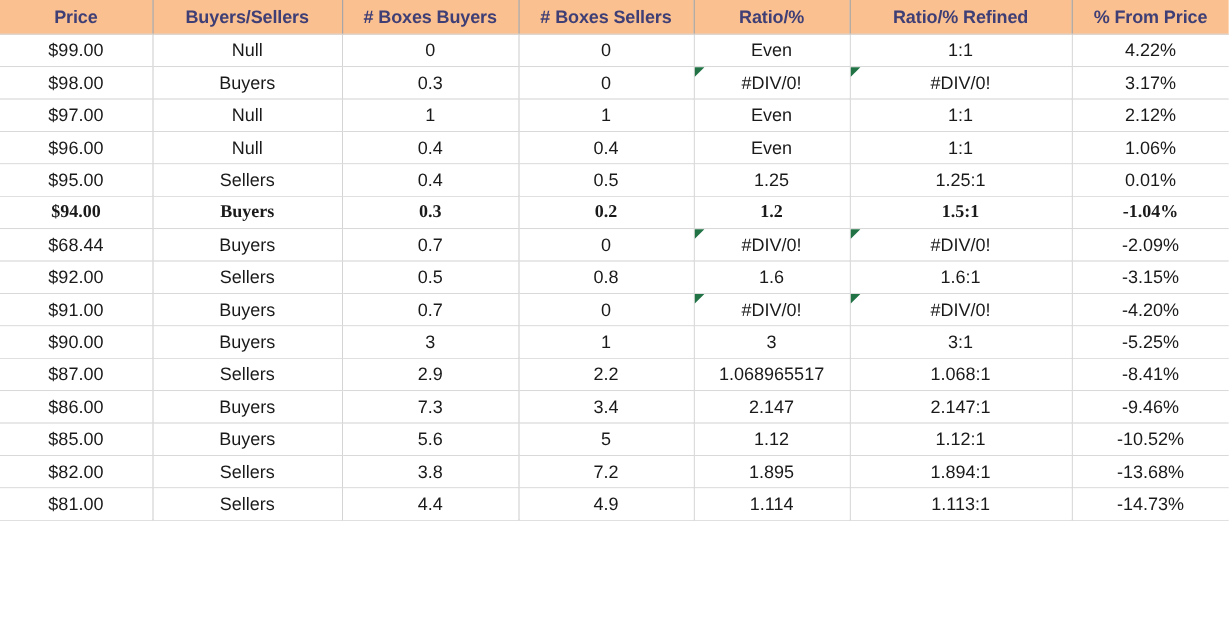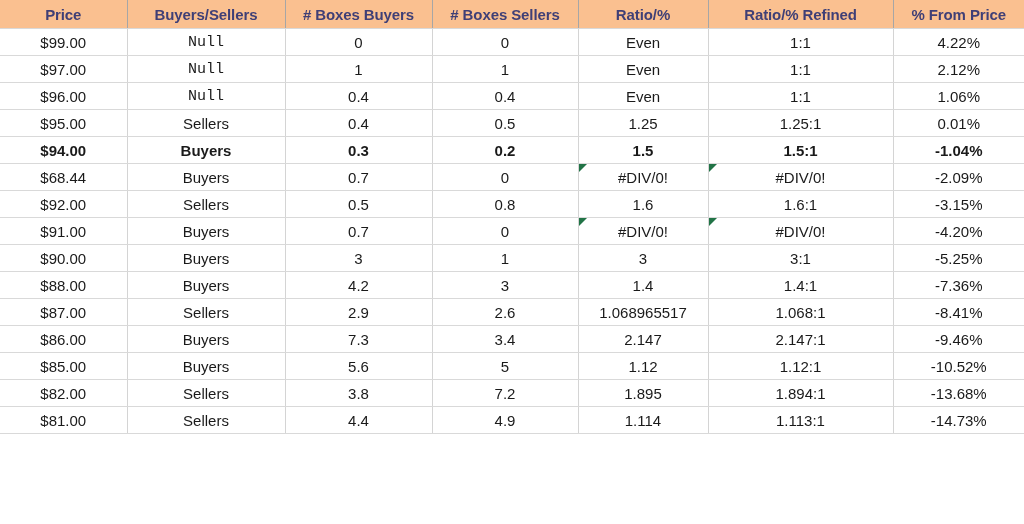--- a/index.html
+++ b/index.html
@@ -53,24 +53,24 @@
     padding: 0;
     white-space: nowrap;
     position: relative;
     background: #ffffff;
   }
   #sheet tbody td:last-child { border-right: none; }
 
   
   td.sig-Buyers  { background: #C6EFCE; color: #1E6C28; }
   td.sig-Sellers { background: #FFC7CE; color: #BF1A2F; }
-  td.sig-Null    { background: #FFEB9C; color: #9C6500; font-family: Liberation Mono, monospace; }
+  td.sig-Null    { background: #FFEB9C; color: #9C6500; }
 
   
-  tr.row-bold td { font-weight: bold; }
+  tr.row-bold td { font-weight: bold; font-family: Liberation Serif, serif; }
 
   
   .err-flag {
     position: absolute;
     top: 0;
     left: 0;
     width: 0;
     height: 0;
     border-top: 8px solid #217346;
     border-right: 8px solid transparent;
@@ -105,20 +105,29 @@
       <tr>
         <td>$99.00</td>
         <td class="sig-Null">Null</td>
         <td>0</td>
         <td>0</td>
         <td>Even</td>
         <td>1:1</td>
         <td>4.22%</td>
       </tr>
       <tr>
+        <td>$98.00</td>
+        <td class="sig-Buyers">Buyers</td>
+        <td>0.3</td>
+        <td>0</td>
+        <td><span class="err-flag"></span>#DIV/0!</td>
+        <td><span class="err-flag"></span>#DIV/0!</td>
+        <td>3.17%</td>
+      </tr>
+      <tr>
         <td>$97.00</td>
         <td class="sig-Null">Null</td>
         <td>1</td>
         <td>1</td>
         <td>Even</td>
         <td>1:1</td>
         <td>2.12%</td>
       </tr>
       <tr>
         <td>$96.00</td>
@@ -136,21 +145,21 @@
         <td>0.5</td>
         <td>1.25</td>
         <td>1.25:1</td>
         <td>0.01%</td>
       </tr>
       <tr class="row-bold">
         <td>$94.00</td>
         <td class="sig-Buyers">Buyers</td>
         <td>0.3</td>
         <td>0.2</td>
-        <td>1.5</td>
+        <td>1.2</td>
         <td>1.5:1</td>
         <td>-1.04%</td>
       </tr>
       <tr>
         <td>$68.44</td>
         <td class="sig-Buyers">Buyers</td>
         <td>0.7</td>
         <td>0</td>
         <td><span class="err-flag"></span>#DIV/0!</td>
         <td><span class="err-flag"></span>#DIV/0!</td>
@@ -177,33 +186,24 @@
       <tr>
         <td>$90.00</td>
         <td class="sig-Buyers">Buyers</td>
         <td>3</td>
         <td>1</td>
         <td>3</td>
         <td>3:1</td>
         <td>-5.25%</td>
       </tr>
       <tr>
-        <td>$88.00</td>
-        <td class="sig-Buyers">Buyers</td>
-        <td>4.2</td>
-        <td>3</td>
-        <td>1.4</td>
-        <td>1.4:1</td>
-        <td>-7.36%</td>
-      </tr>
-      <tr>
         <td>$87.00</td>
         <td class="sig-Sellers">Sellers</td>
         <td>2.9</td>
-        <td>2.6</td>
+        <td>2.2</td>
         <td>1.068965517</td>
         <td>1.068:1</td>
         <td>-8.41%</td>
       </tr>
       <tr>
         <td>$86.00</td>
         <td class="sig-Buyers">Buyers</td>
         <td>7.3</td>
         <td>3.4</td>
         <td>2.147</td>

